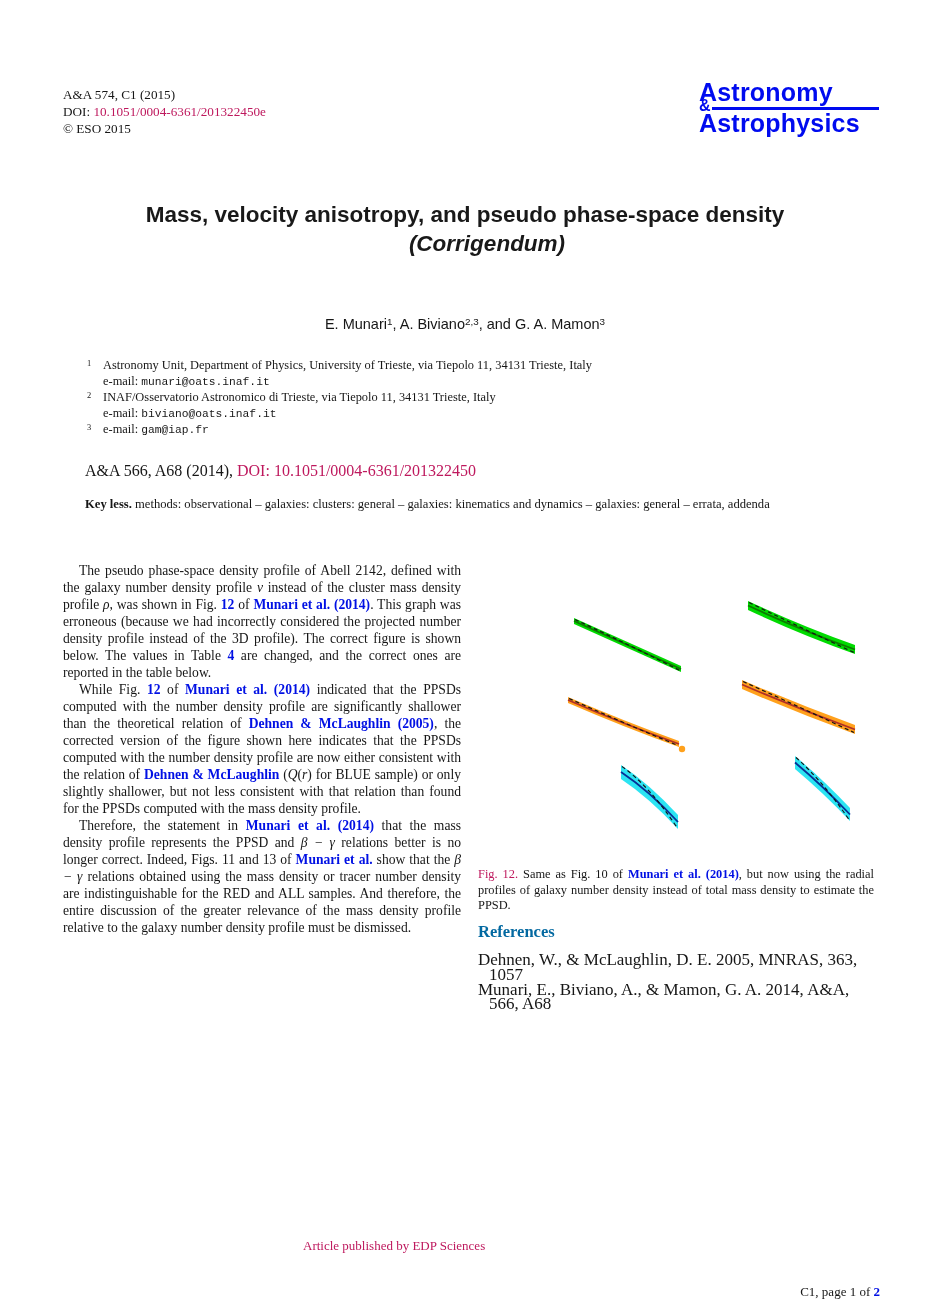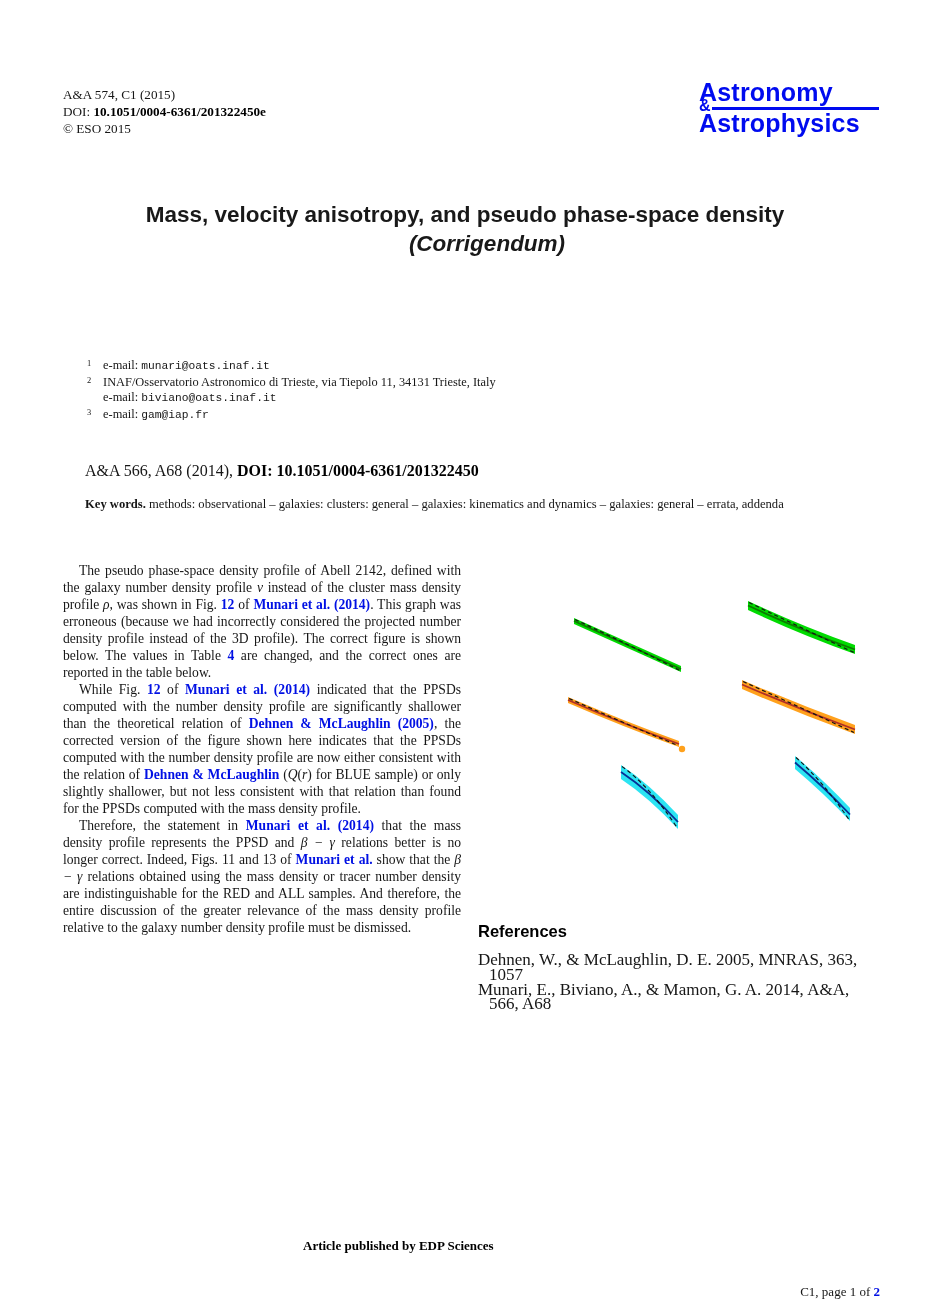--- a/index.html
+++ b/index.html
@@ -37,35 +37,35 @@
   .keywords{left:85px;top:496px;width:726px;font-size:12.6px;line-height:16px;text-align:justify;}
 
   
   .colL{left:63px;top:562px;width:398px;font-size:13.6px;line-height:17px;text-align:justify;}
   .para{margin:0;text-indent:16px;}
 
   
   .figure{left:480px;top:565px;}
 
   .fig-caption{left:478px;top:867px;width:396px;font-size:12.4px;line-height:15.6px;text-align:justify;}
-  .refs-head{left:478px;top:922px;font-family:Liberation Sans, sans-serif;
-             font-weight:bold;font-size:16.5px;color:#000000;}
+  .refs-head{left:478px;top:922px;font-family:Liberation Serif, serif;
+             font-weight:bold;font-size:16.5px;color:#0369a1;}
   .refs{left:478px;top:953px;width:396px;font-size:17px;line-height:14.8px;}
   .ref{padding-left:11px;text-indent:-11px;}
 
   
   .footer-center{left:303px;top:1238px;font-size:13px;}
   .footer-right{right:50px;top:1239px;font-size:13px;margin-top:45px;}
 
   
   .seg-p{}
   .seg-b{font-weight:bold;}
   .seg-i{font-style:italic;}
   .seg-l{color:#0010e4;font-weight:bold;}
-  .seg-bl{color:#000000;font-weight:bold;}
+  .seg-bl{color:#be185d;font-weight:normal;}
   .seg-sup{font-size:68%;position:relative;top:-0.45em;}
 </style>
 </head>
 <body>
 
 <div class="page">
 
   <div class="abs header">
     <div>A&amp;A 574, C1 (2015)</div>
     <div><span class="seg-p">DOI: </span><span class="seg-bl">10.1051/0004-6361/201322450e</span></div>
@@ -78,33 +78,34 @@
       <span class="logo-amp">&amp;</span>
     </div>
     <div class="logo-line2">Astrophysics</div>
   </div>
 
   <div class="abs title">
     <div>Mass, velocity anisotropy, and pseudo phase-space density</div>
     <div class="title-corr">(Corrigendum)</div>
   </div>
 
+  <div class="abs authors"><span class="seg-p">E. Munari</span><span class="seg-sup">1</span><span class="seg-p">, A. Biviano</span><span class="seg-sup">2,3</span><span class="seg-p">, and G. A. Mamon</span><span class="seg-sup">3</span></div>
 
   <div class="abs affs">
-      <div class="aff-row"><span class="aff-num">1</span></div>
+      <div class="aff-row"><span class="aff-num">1</span><span>Astronomy Unit, Department of Physics, University of Trieste, via Tiepolo 11, 34131 Trieste, Italy</span></div>
       <div class="aff-email"><span>e-mail: </span><span class="seg-m">munari@oats.inaf.it</span></div>
       <div class="aff-row"><span class="aff-num">2</span><span>INAF/Osservatorio Astronomico di Trieste, via Tiepolo 11, 34131 Trieste, Italy</span></div>
       <div class="aff-email"><span>e-mail: </span><span class="seg-m">biviano@oats.inaf.it</span></div>
       <div class="aff-row"><span class="aff-num">3</span></div>
       <div class="aff-email"><span>e-mail: </span><span class="seg-m">gam@iap.fr</span></div>
     </div>
 
   <div class="abs origref"><span class="seg-p">A&amp;A 566, A68 (2014), </span><span class="seg-bl">DOI: 10.1051/0004-6361/201322450</span></div>
 
-  <div class="abs keywords"><span class="seg-b">Key words. </span><span class="seg-p">methods: observational – galaxies: clusters: general – galaxies: kinematics and dynamics – galaxies: general – errata, addenda</span></div>
+  <div class="abs keywords"><span class="seg-b">Key less. </span><span class="seg-p">methods: observational – galaxies: clusters: general – galaxies: kinematics and dynamics – galaxies: general – errata, addenda</span></div>
 
   <div class="abs colL">
     <p class="para"><span class="seg-p">The pseudo phase-space density profile of Abell 2142, defined with the galaxy number density profile </span><span class="seg-i">ν</span><span class="seg-p"> instead of the cluster mass density profile </span><span class="seg-i">ρ</span><span class="seg-p">, was shown in Fig. </span><span class="seg-l">12</span><span class="seg-p"> of </span><span class="seg-l">Munari et al. (2014)</span><span class="seg-p">. This graph was erroneous (because we had incorrectly considered the projected number density profile instead of the 3D profile). The correct figure is shown below. The values in Table </span><span class="seg-l">4</span><span class="seg-p"> are changed, and the correct ones are reported in the table below.</span></p>
     <p class="para"><span class="seg-p">While Fig. </span><span class="seg-l">12</span><span class="seg-p"> of </span><span class="seg-l">Munari et al. (2014)</span><span class="seg-p"> indicated that the PPSDs computed with the number density profile are significantly shallower than the theoretical relation of </span><span class="seg-l">Dehnen &amp; McLaughlin (2005)</span><span class="seg-p">, the corrected version of the figure shown here indicates that the PPSDs computed with the number density profile are now either consistent with the relation of </span><span class="seg-l">Dehnen &amp; McLaughlin</span><span class="seg-p"> (</span><span class="seg-i">Q</span><span class="seg-p">(</span><span class="seg-i">r</span><span class="seg-p">) for BLUE sample) or only slightly shallower, but not less consistent with that relation than found for the PPSDs computed with the mass density profile.</span></p>
     <p class="para"><span class="seg-p">Therefore, the statement in </span><span class="seg-l">Munari et al. (2014)</span><span class="seg-p"> that the mass density profile represents the PPSD and </span><span class="seg-i">β − γ</span><span class="seg-p"> relations better is no longer correct. Indeed, Figs. 11 and 13 of </span><span class="seg-l">Munari et al.</span><span class="seg-p"> show that the </span><span class="seg-i">β − γ</span><span class="seg-p"> relations obtained using the mass density or tracer number density are indistinguishable for the RED and ALL samples. And therefore, the entire discussion of the greater relevance of the mass density profile relative to the galaxy number density profile must be dismissed.</span></p>
   </div>
 
   <div class="abs figure">
     <svg id="fig-svg" width="400" height="300" viewBox="0 0 400 300">
         <g>
@@ -134,20 +135,21 @@
           <path d="M 142 201.5 Q 169.5 221 197 262.5" fill="none" stroke="#151515" stroke-width="1.2" stroke-dasharray="4 3"></path>
         </g>
         <g>
           <path d="M 315 191 Q 342.5 214 370 243 L 370 256 Q 342.5 227 315 204 Z" fill="#2ce4f2"></path>
           <path d="M 315 197.5 Q 342.5 220.5 370 249.5" fill="none" stroke="#062f96" stroke-width="1.8"></path>
           <path d="M 316 192.5 Q 342.5 216 369 254.5" fill="none" stroke="#151515" stroke-width="1.2" stroke-dasharray="4 3"></path>
         </g>
       </svg>
   </div>
 
+  <div class="abs fig-caption"><span class="seg-bl">Fig. 12.</span><span class="seg-p"> Same as Fig. 10 of </span><span class="seg-l">Munari et al. (2014)</span><span class="seg-p">, but now using the radial profiles of galaxy number density instead of total mass density to estimate the PPSD.</span></div>
 
   <div class="abs refs-head">References</div>
   <div class="abs refs">
       <div class="ref">Dehnen, W., &amp; McLaughlin, D. E. 2005, MNRAS, 363, 1057</div>
       <div class="ref">Munari, E., Biviano, A., &amp; Mamon, G. A. 2014, A&amp;A, 566, A68</div>
     </div>
 
   <div class="abs footer-center"><span class="seg-bl">Article published by EDP Sciences</span></div>
   <div class="abs footer-right"><span class="seg-p">C1, page 1 of </span><span class="seg-l">2</span></div>
 

